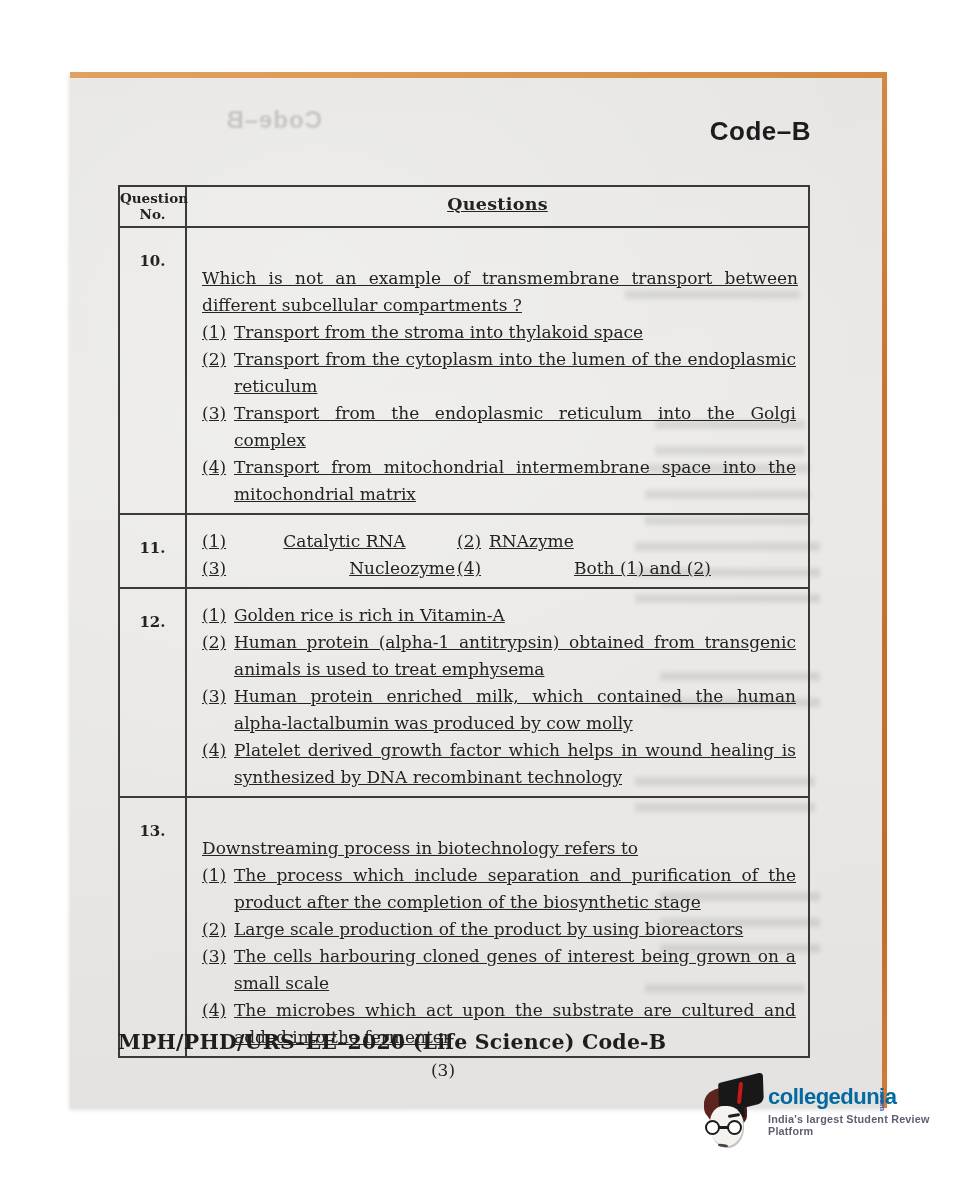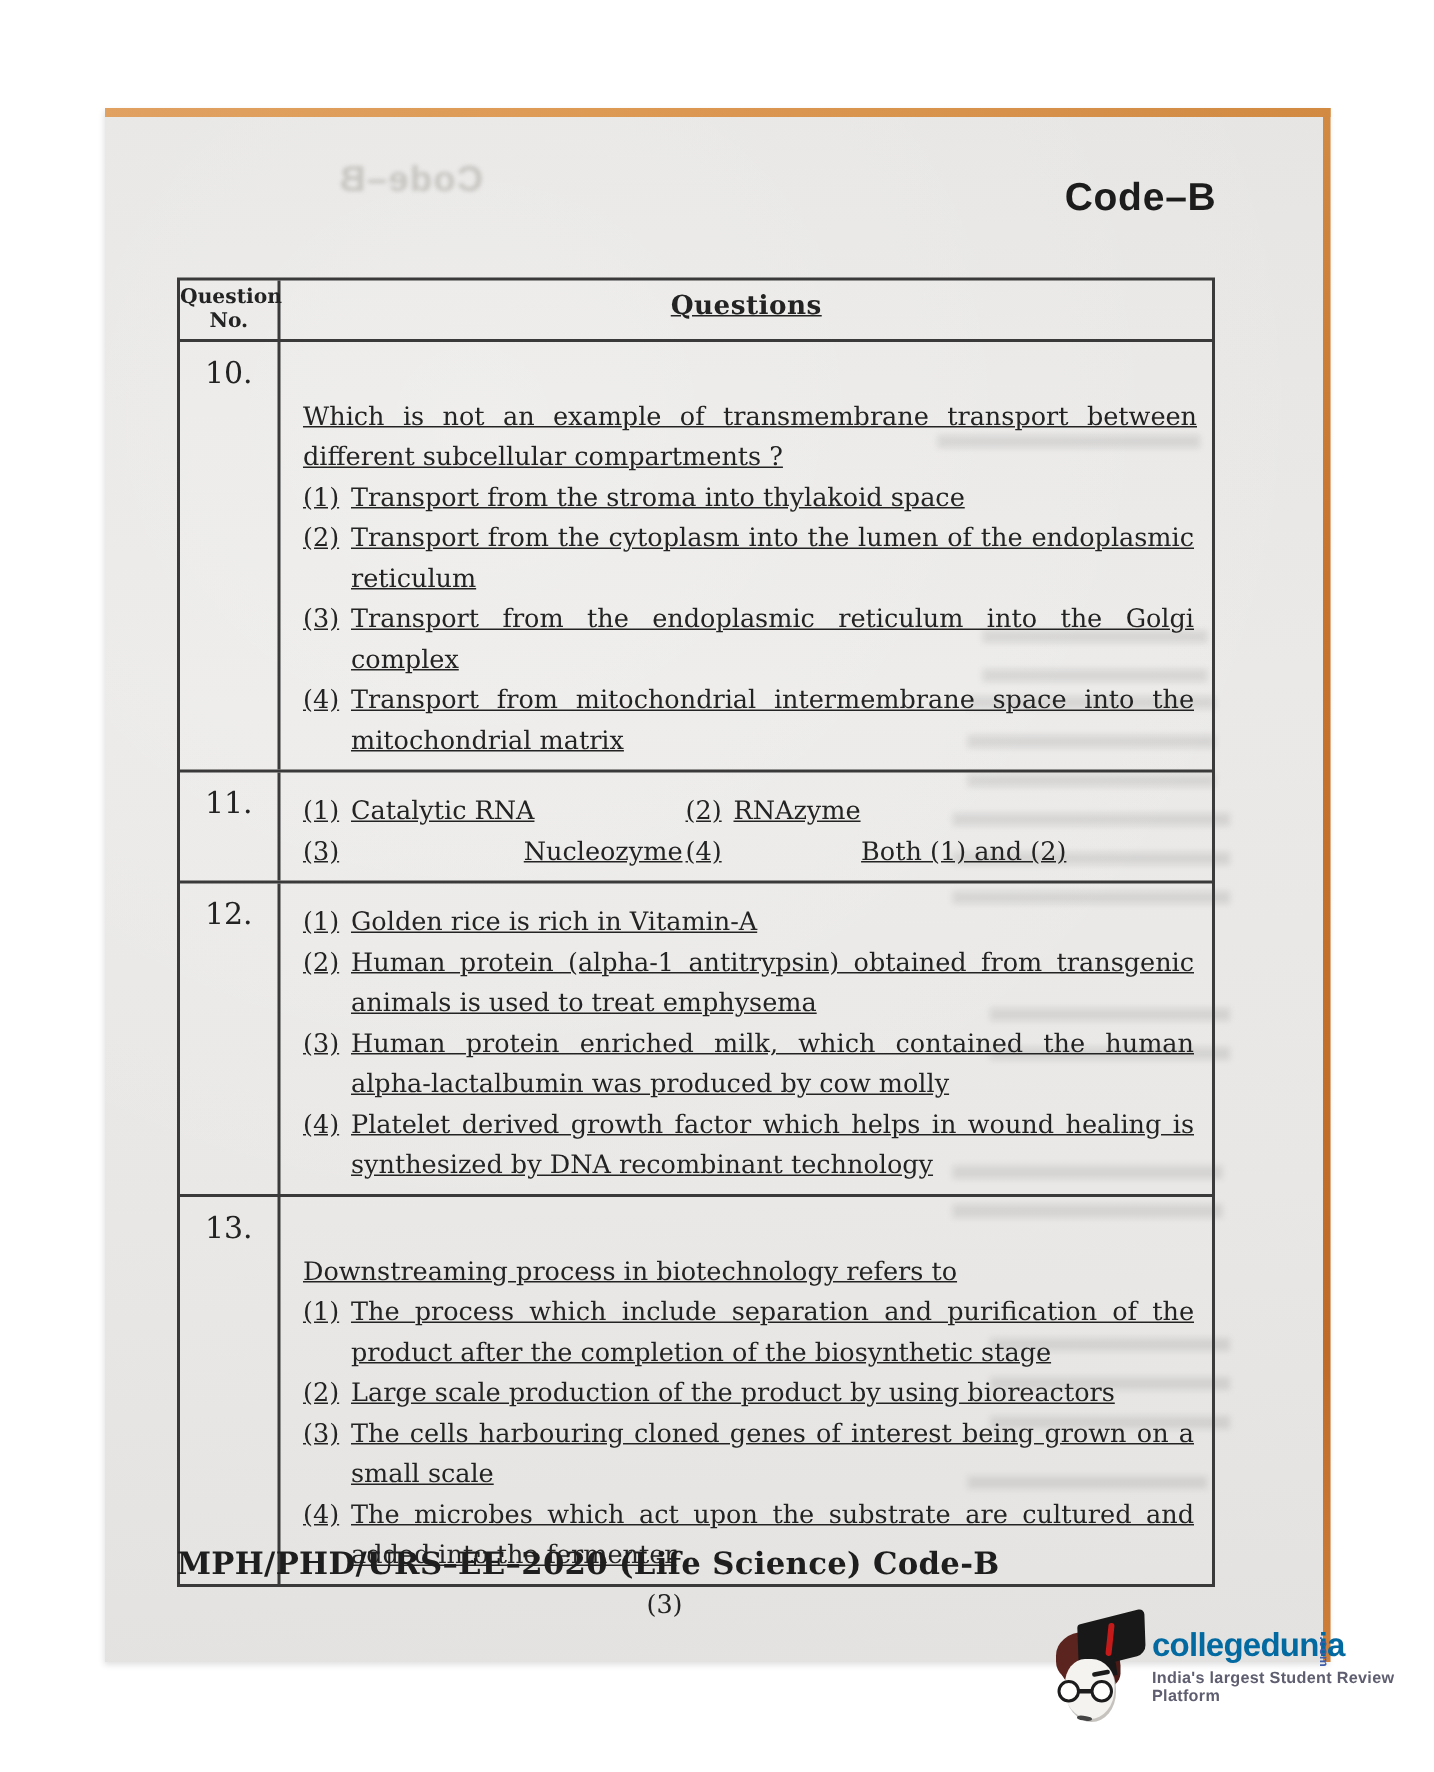--- a/index.html
+++ b/index.html
@@ -48,21 +48,21 @@
   
   .qtable {
     position:absolute; left:48px; top:113px; width:692px;
     border:2px solid #3a3a3a;
     background:rgba(255,255,255,0.06);
   }
   .trow { display:flex; border-top:2px solid #3a3a3a; }
   .trow:first-child { border-top:none; }
   .cell-no {
     width:67px; flex:0 0 67px; border-right:2px solid #3a3a3a;
-    text-align:center; font-weight:normal; font-size:20px; padding-top:8px;
+    text-align:center; font-weight:bold; font-size:15px; padding-top:24px;
   }
   .cell-q { flex:1; padding:13px 10px 5px 15px;text-decoration:underline; }
   .thead .cell-no { font-weight:bold; font-size:13.5px; line-height:1.18; padding:4px 0 3px 0; }
   .thead .cell-q { text-align:center; font-weight:bold; font-size:17.5px; padding:7px 0 6px 0; letter-spacing:0.3px; }
   .qtext { font-size:17px; line-height:27px; text-align:justify;margin-top:24px; }
   .opt { display:flex; font-size:17px; line-height:27px; }
   .onum { flex:0 0 32px; }
   .otext { flex:1; text-align:justify; padding-right:2px; }
   .optrow { display:flex; }
   .optrow .opt.colA { width:255px; flex:0 0 255px; }
@@ -192,21 +192,21 @@
           </div>
         </div>
       </div>
 
       <div class="trow">
         <div class="cell-no">11.</div>
         <div class="cell-q">
           <div class="optrow">
             <div class="opt colA">
               <span class="onum">(1)</span>
-              <span class="otext" style="text-align:left">Catalytic RNA</span>
+              <span class="otext" style="text-align:center">Catalytic RNA</span>
             </div>
             <div class="opt colB">
               <span class="onum">(2)</span>
               <span class="otext" style="text-align:left">RNAzyme</span>
             </div>
           </div>
           <div class="optrow">
             <div class="opt colA">
               <span class="onum">(3)</span>
               <span class="otext" style="text-align:right">Nucleozyme</span>

